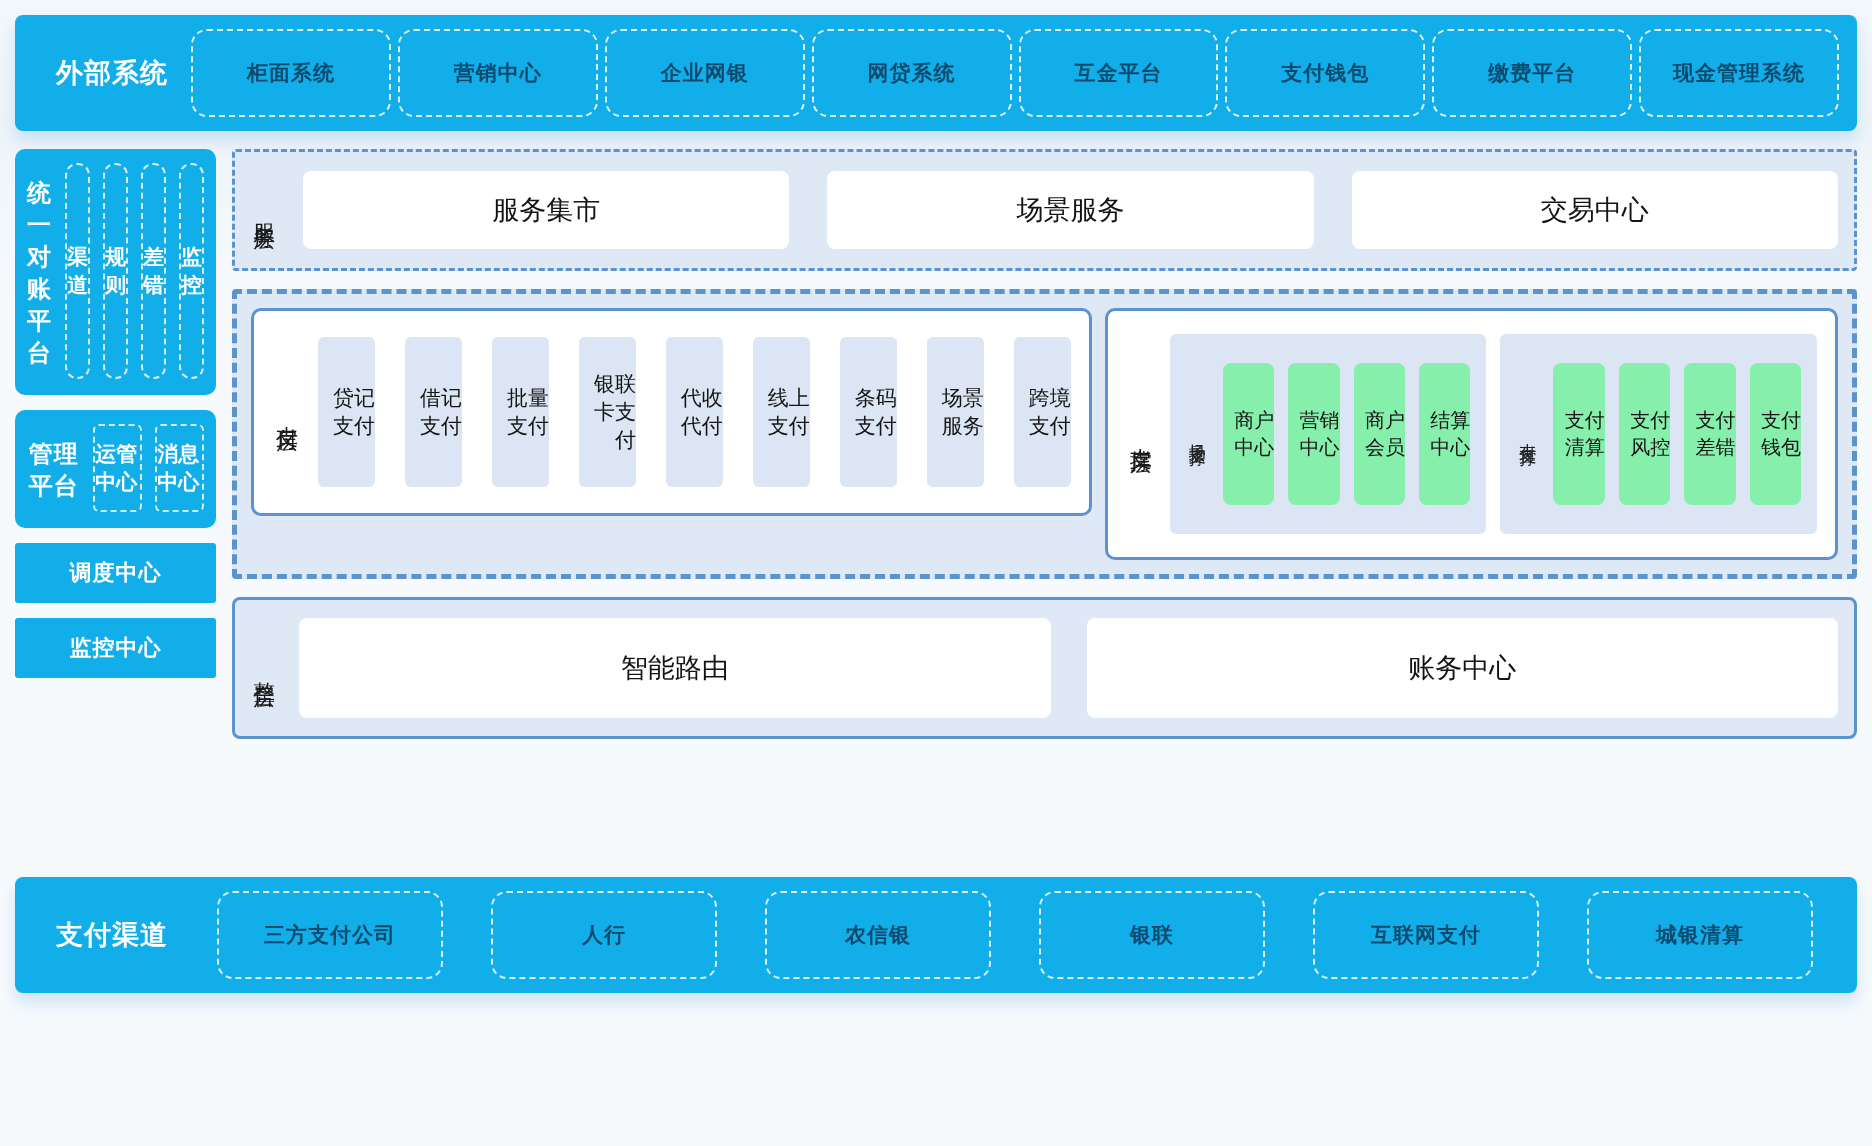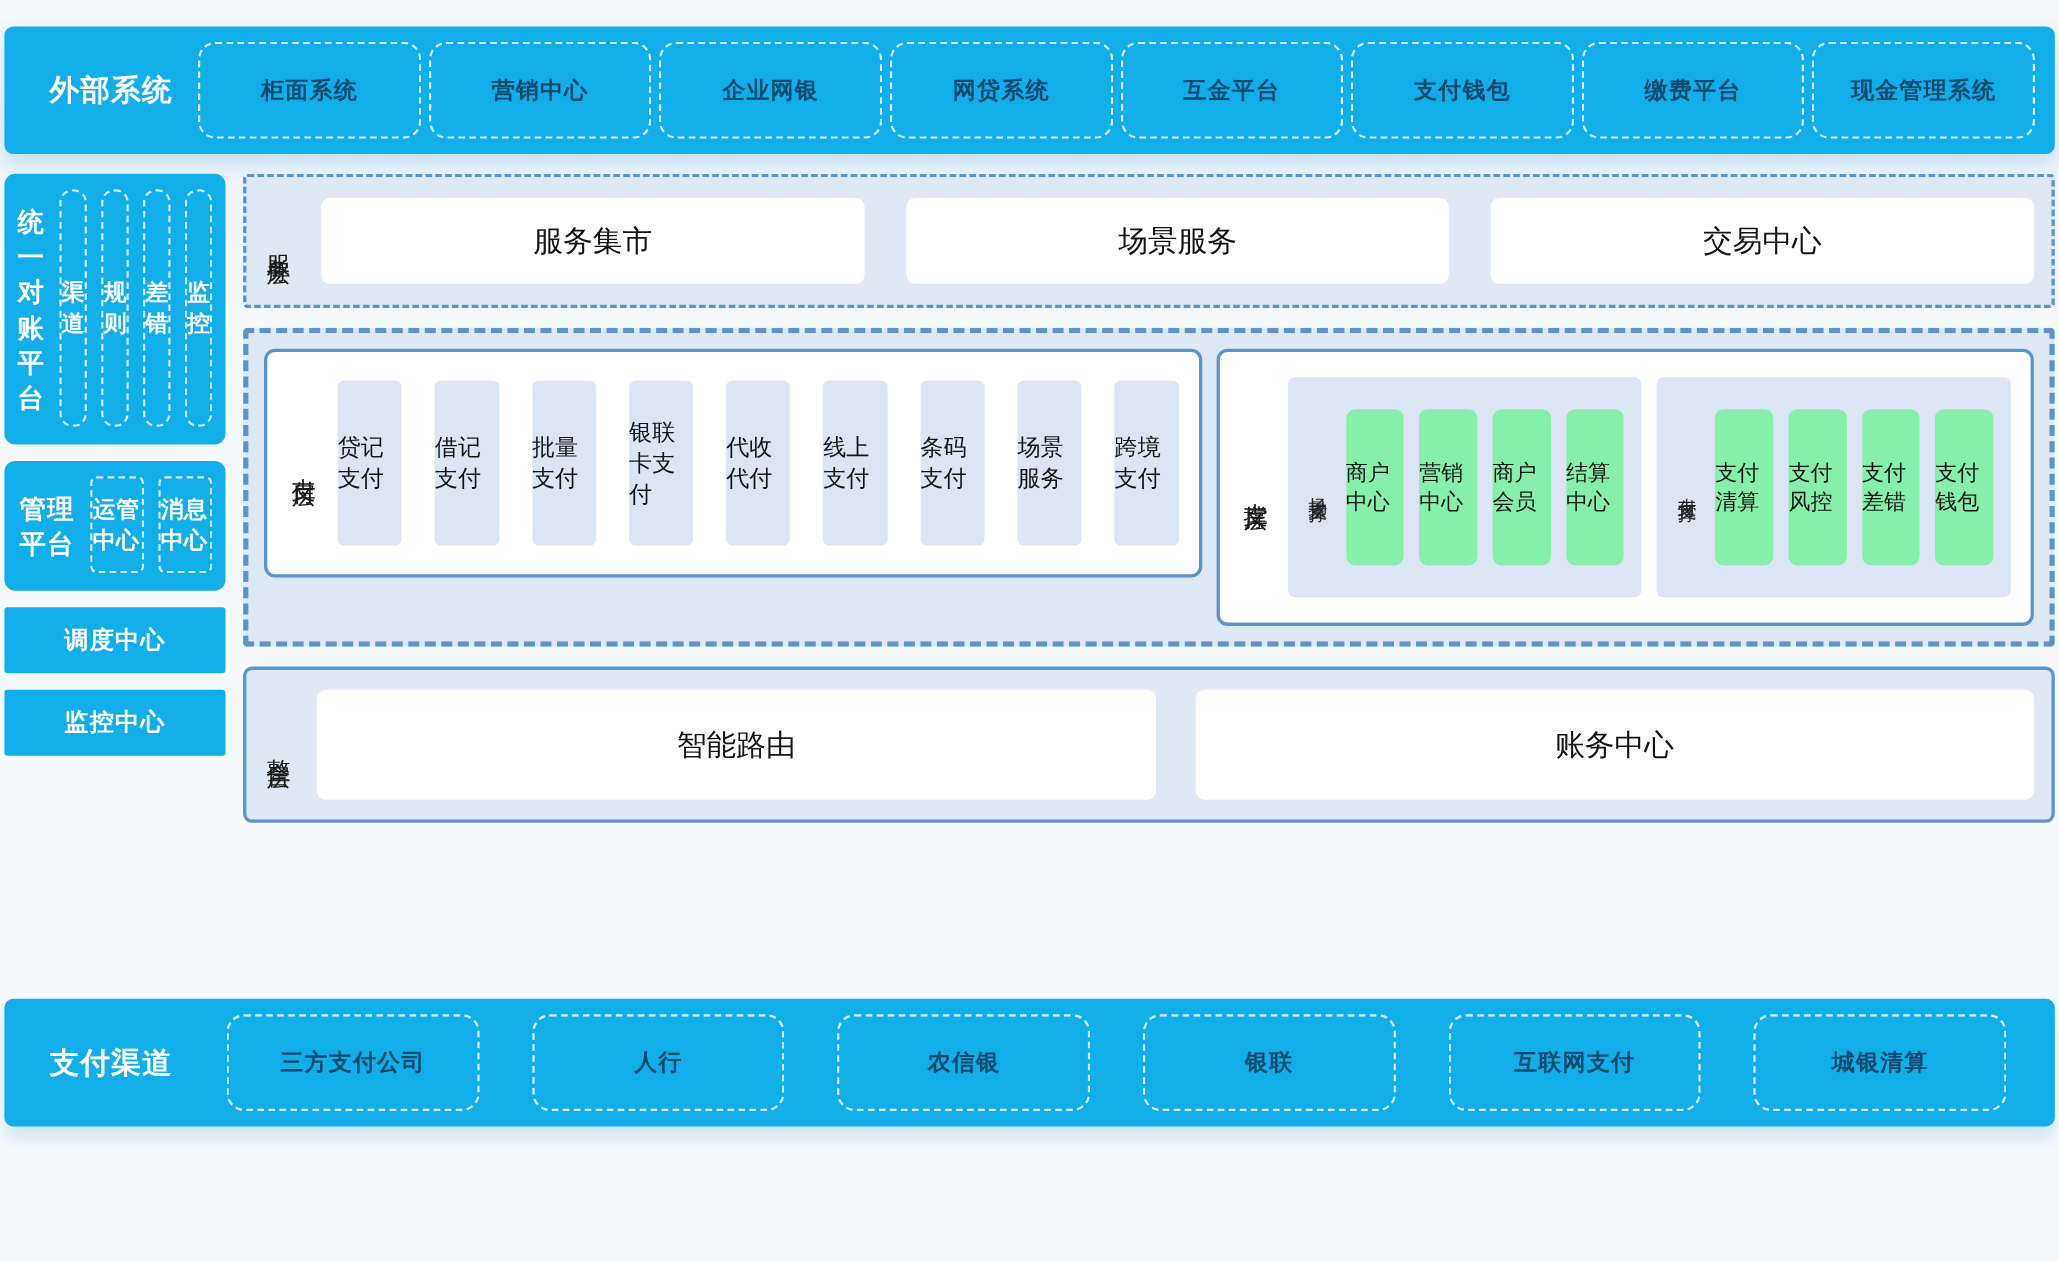--- a/index.html
+++ b/index.html
@@ -4,23 +4,23 @@
 <style>
   * { margin: 0; padding: 0; box-sizing: border-box; }
   html, body { width: 1872px; height: 1146px; }
   body {
     font-family: "Liberation Sans", "DejaVu Sans", sans-serif;
     background: #f5f9fc;
     color: #191919;
   }
   .page {
     width: 1872px; height: 1008px;
-    padding: 4px;
+    padding: 15px;
     background: linear-gradient(180deg, #f2f8fc 0%, #eef4fa 12%, #f6fafd 30%, #f6fafd 100%);
-    display: flex; flex-direction: column; margin-top: 20px;
+    display: flex; flex-direction: column;
   }
 
   
   .banner {
     background: #12aeea;
     border-radius: 8px;
     display: flex; align-items: center;
     padding: 14px 18px;
     color: #fff;
     box-shadow: 0 10px 16px rgba(120, 180, 230, 0.30);
@@ -66,21 +66,21 @@
   }
   .blue-panel.mgmt .dashed-cell { min-height: 70px; border-radius: 6px; }
   .solid-block {
     background: #12aeea; border-radius: 3px;
     height: 60px; flex: 0 0 auto;
     display: flex; align-items: center; justify-content: center;
     color: #fff; font-size: 22px; font-weight: bold; letter-spacing: 1px;
   }
 
   
-  .content-col { flex: 1; display: flex; flex-direction: column; }
+  .content-col { flex: 1; display: flex; flex-direction: column; text-align: right; }
 
   .vlabel {
     writing-mode: vertical-rl; text-orientation: upright;
     font-size: 22px; color: #1a1a1a; letter-spacing: 3px;
     display: flex; align-items: center; justify-content: center;
     flex: 0 0 auto;
   }
   .vlabel.small { font-size: 17px; letter-spacing: 2px; color: #222; }
 
   

